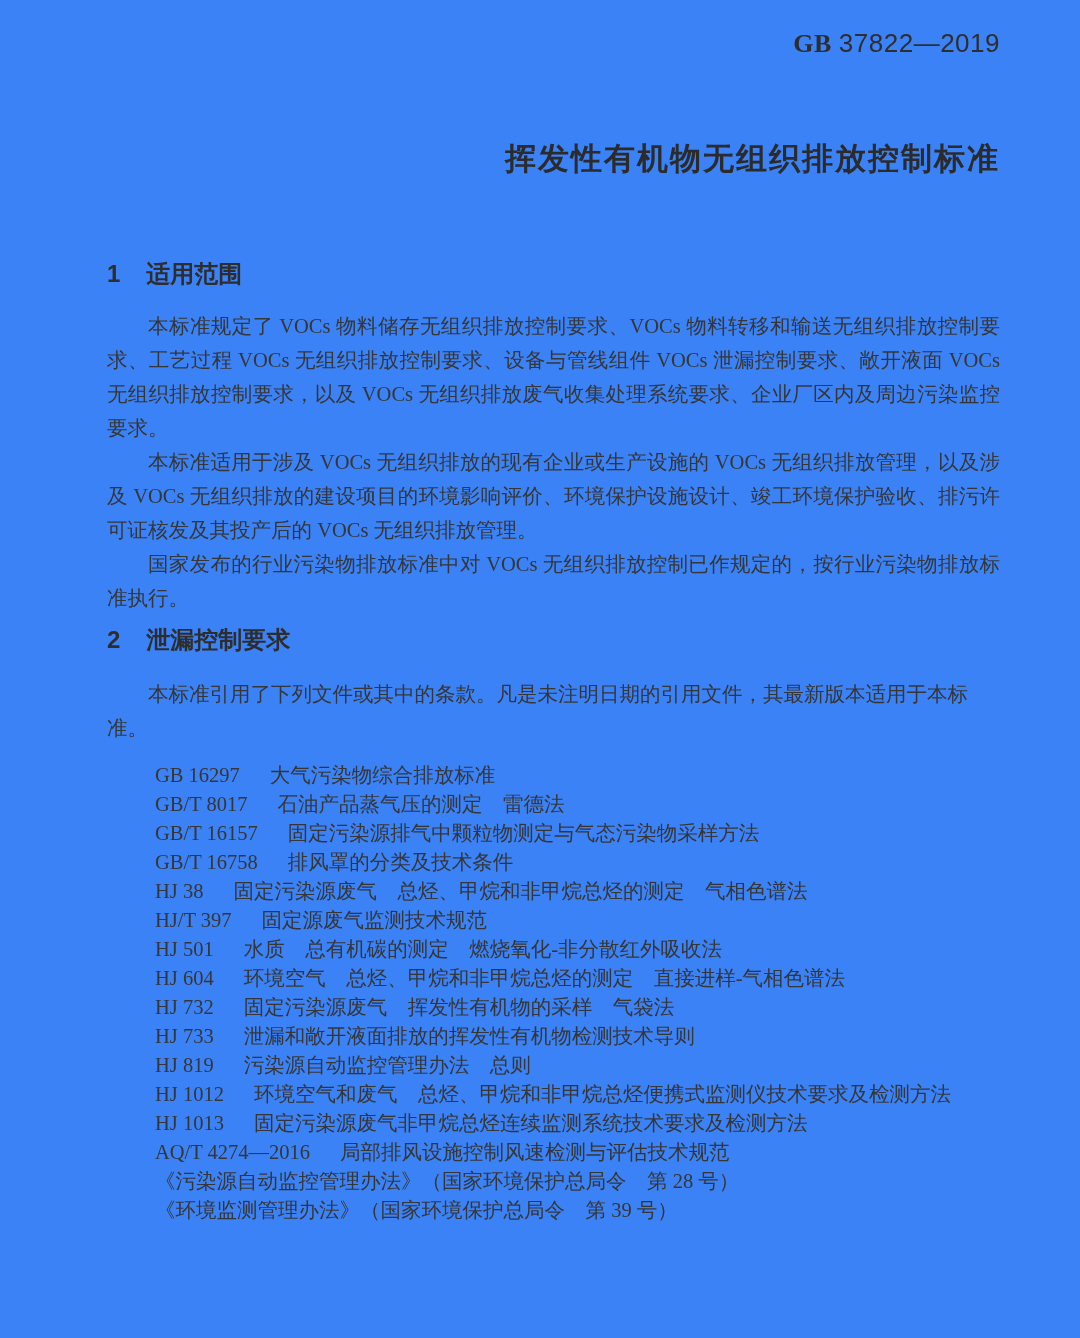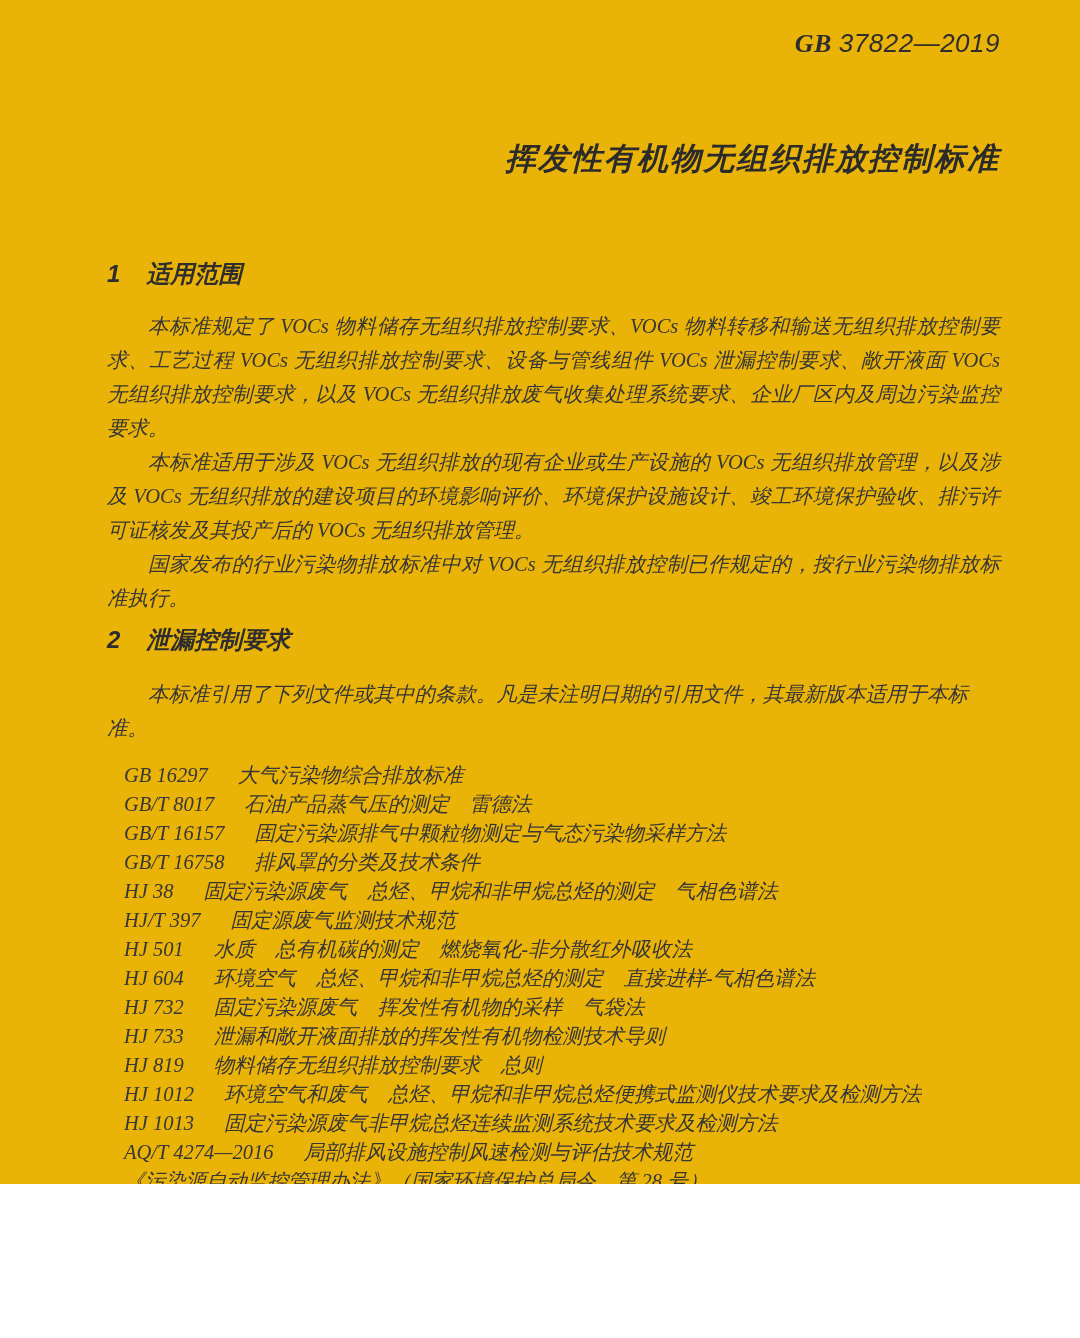--- a/index.html
+++ b/index.html
@@ -3,26 +3,25 @@
 <meta charset="utf-8">
 <style>
   html, body {
     margin: 0;
     padding: 0;
     background: #ffffff;
   }
   .page {
     position: relative;
     width: 1080px;
-    height: 1184px;
-    background: #eab308;
+    height: 1338px;
+    background: #3b82f6;
     overflow: hidden;
     color: #333333;
     font-family: "Liberation Serif", "DejaVu Serif", serif;
-    font-style: italic;
   }
   .content {
     margin-left: 107px;
     margin-right: 80px;
     padding-top: 28px;
   }
   
   .doc-code {
     text-align: right;
     font-size: 26px;
@@ -76,21 +75,21 @@
   .ref-intro {
     margin: 22px 0 16px 0;
     font-size: 20.5px;
     line-height: 34px;
     text-indent: 2em;
     color: #363636;
   }
   
   .ref-list {
     margin-top: 4px;
-    margin-left: 17px;
+    margin-left: 48px;
   }
   .ref-row {
     font-size: 20.5px;
     line-height: 29px;
     white-space: nowrap;
     color: #363636;
   }
   .ref-code:not(:empty) {
     display: inline-block;
     margin-right: 30px;
@@ -130,21 +129,21 @@
       <div class="ref-row"><span class="ref-code">GB 16297</span><span class="ref-title">大气污染物综合排放标准</span></div>
       <div class="ref-row"><span class="ref-code">GB/T 8017</span><span class="ref-title">石油产品蒸气压的测定　雷德法</span></div>
       <div class="ref-row"><span class="ref-code">GB/T 16157</span><span class="ref-title">固定污染源排气中颗粒物测定与气态污染物采样方法</span></div>
       <div class="ref-row"><span class="ref-code">GB/T 16758</span><span class="ref-title">排风罩的分类及技术条件</span></div>
       <div class="ref-row"><span class="ref-code">HJ 38</span><span class="ref-title">固定污染源废气　总烃、甲烷和非甲烷总烃的测定　气相色谱法</span></div>
       <div class="ref-row"><span class="ref-code">HJ/T 397</span><span class="ref-title">固定源废气监测技术规范</span></div>
       <div class="ref-row"><span class="ref-code">HJ 501</span><span class="ref-title">水质　总有机碳的测定　燃烧氧化-非分散红外吸收法</span></div>
       <div class="ref-row"><span class="ref-code">HJ 604</span><span class="ref-title">环境空气　总烃、甲烷和非甲烷总烃的测定　直接进样-气相色谱法</span></div>
       <div class="ref-row"><span class="ref-code">HJ 732</span><span class="ref-title">固定污染源废气　挥发性有机物的采样　气袋法</span></div>
       <div class="ref-row"><span class="ref-code">HJ 733</span><span class="ref-title">泄漏和敞开液面排放的挥发性有机物检测技术导则</span></div>
-      <div class="ref-row"><span class="ref-code">HJ 819</span><span class="ref-title">物料储存无组织排放控制要求　总则</span></div>
+      <div class="ref-row"><span class="ref-code">HJ 819</span><span class="ref-title">污染源自动监控管理办法　总则</span></div>
       <div class="ref-row"><span class="ref-code">HJ 1012</span><span class="ref-title">环境空气和废气　总烃、甲烷和非甲烷总烃便携式监测仪技术要求及检测方法</span></div>
       <div class="ref-row"><span class="ref-code">HJ 1013</span><span class="ref-title">固定污染源废气非甲烷总烃连续监测系统技术要求及检测方法</span></div>
       <div class="ref-row"><span class="ref-code">AQ/T 4274—2016</span><span class="ref-title">局部排风设施控制风速检测与评估技术规范</span></div>
       <div class="ref-row"><span class="ref-title">《污染源自动监控管理办法》（国家环境保护总局令　第 28 号）</span></div>
       <div class="ref-row"><span class="ref-title">《环境监测管理办法》（国家环境保护总局令　第 39 号）</span></div>
     </div>
 
   </div>
 </div>
 

